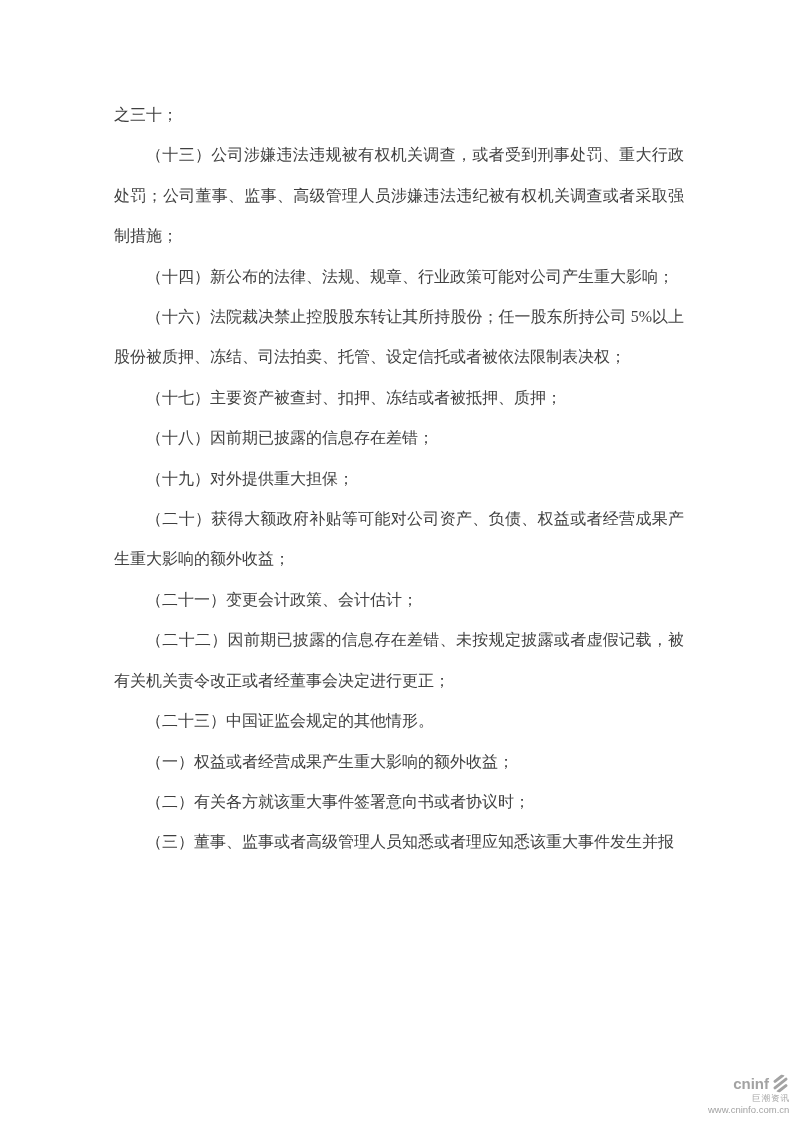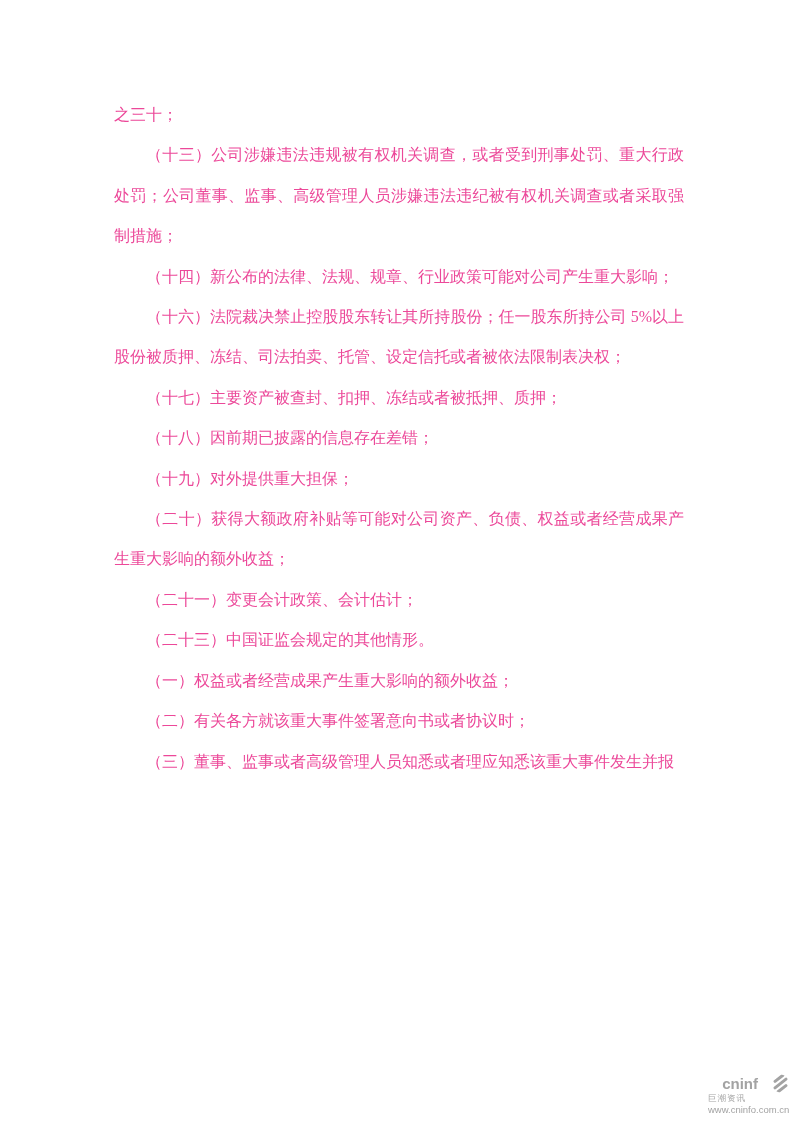--- a/index.html
+++ b/index.html
@@ -9,42 +9,42 @@
     position: relative;
     background: #ffffff;
     overflow: hidden;
     font-family: "Liberation Serif", "DejaVu Serif", serif;
   }
   .doc {
     position: absolute;
     left: 114px;
     top: 95px;
     width: 570px;
-    color: #ec4899;
+    color: #404040;
     font-size: 16px;
     line-height: 40.4px;
     text-align: justify;
   }
   .para { margin: 0; }
   .indent { text-indent: 2em; }
   .lead { font-weight: bold; margin-right: 0.9em; }
 
   .footer {
     position: absolute;
     right: 3px;
     bottom: 7px;
     width: 82px;
     color: #a3a3a3;
     font-family: "Liberation Sans", sans-serif;
   }
   .logo-row {
     display: flex;
     justify-content: flex-end;
     align-items: center;
-    gap: 13px;
+    gap: 2px;
     height: 18px;
   }
   .logo-text {
     font-weight: bold;
     font-size: 15px;
     line-height: 15px;
   }
   .logo-mark {
     width: 19px;
     height: 17px;
@@ -61,21 +61,21 @@
   .logo-mark i {
     display: block;
     height: 3px;
     background: #a3a3a3;
     border-radius: 1.5px;
   }
   .logo-mark i:nth-child(1) { margin-left: 5px; margin-right: 1px; }
   .logo-mark i:nth-child(2) { margin-left: 1px; margin-right: 1px; }
   .logo-mark i:nth-child(3) { margin-left: 1px; margin-right: 5px; }
   .logo-cn {
-    text-align: left;
+    text-align: right;
     font-size: 8.5px;
     line-height: 10px;
     letter-spacing: 1px;
     margin-top: 1px;
   }
   .logo-url {
     font-size: 9.5px;
     line-height: 11px;
     white-space: nowrap;
     margin-top: 1px;
@@ -87,20 +87,21 @@
 <div class="doc">
   <p class="para">之三十；</p>
   <p class="para indent">（十三）公司涉嫌违法违规被有权机关调查，或者受到刑事处罚、重大行政处罚；公司董事、监事、高级管理人员涉嫌违法违纪被有权机关调查或者采取强制措施；</p>
   <p class="para indent">（十四）新公布的法律、法规、规章、行业政策可能对公司产生重大影响；</p>
   <p class="para indent">（十六）法院裁决禁止控股股东转让其所持股份；任一股东所持公司 5%以上股份被质押、冻结、司法拍卖、托管、设定信托或者被依法限制表决权；</p>
   <p class="para indent">（十七）主要资产被查封、扣押、冻结或者被抵押、质押；</p>
   <p class="para indent">（十八）因前期已披露的信息存在差错；</p>
   <p class="para indent">（十九）对外提供重大担保；</p>
   <p class="para indent">（二十）获得大额政府补贴等可能对公司资产、负债、权益或者经营成果产生重大影响的额外收益；</p>
   <p class="para indent">（二十一）变更会计政策、会计估计；</p>
+  <p class="para indent">（二十二）因前期已披露的信息存在差错、未按规定披露或者虚假记载，被有关机关责令改正或者经董事会决定进行更正；</p>
   <p class="para indent">（二十三）中国证监会规定的其他情形。</p>
   <p class="para indent">（一）权益或者经营成果产生重大影响的额外收益；</p>
   <p class="para indent">（二）有关各方就该重大事件签署意向书或者协议时；</p>
   <p class="para indent">（三）董事、监事或者高级管理人员知悉或者理应知悉该重大事件发生并报</p>
 </div>
 
 <div class="footer">
   <div class="logo-row">
     <span class="logo-text">cninf</span>
     <span class="logo-mark">

